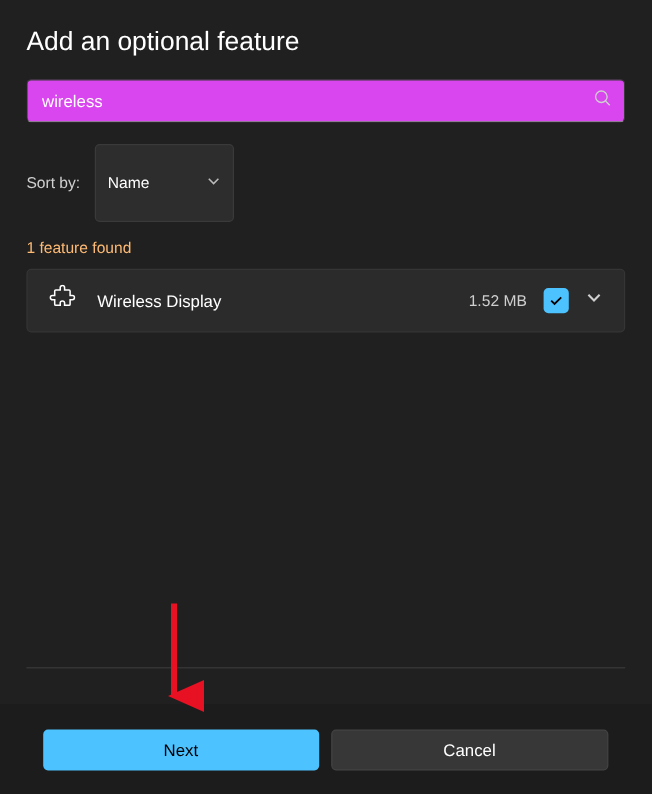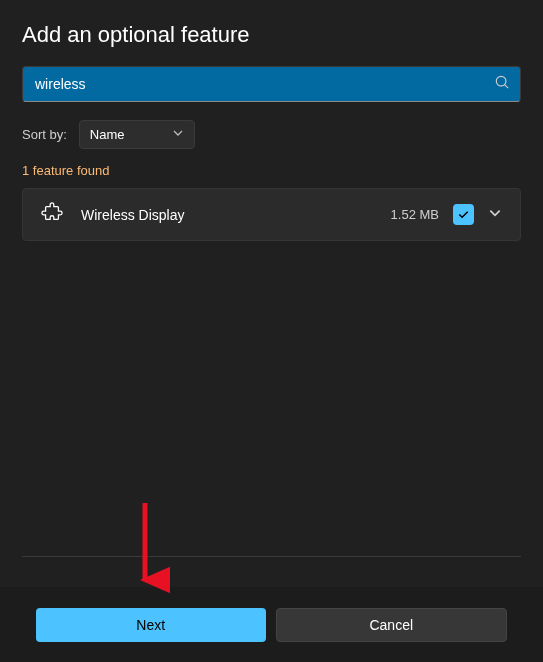--- a/index.html
+++ b/index.html
@@ -24,21 +24,21 @@
       font-weight: 400;
       margin-bottom: 18px;
     }
     .search-container {
       position: relative;
       margin-bottom: 18px;
     }
     .search-input {
       width: 100%;
       height: 36px;
-      background: #0369a1;
+      background: #d946ef;
       border: 1px solid #3a3a3a;
       border-bottom: 1px solid #8a8a8a;
       border-radius: 4px;
       padding: 0 40px 0 12px;
       color: #ffffff;
       font-size: 14px;
       outline: none;
     }
     .search-icon {
       position: absolute;
@@ -58,21 +58,21 @@
       font-size: 13px;
       color: #d0d0d0;
     }
     .sort-select {
       display: flex;
       align-items: flex-end;
       justify-content: space-between;
       background: #2d2d2d;
       border: 1px solid #3a3a3a;
       border-radius: 4px;
-      padding: 6px 10px;
+      padding: 24px 10px;
       min-width: 116px;
       cursor: pointer;
       font-size: 13px;
     }
     .sort-select .chevron {
       color: #bbb;
     }
     .count-label {
       font-size: 13px;
       color: #fdba74;

